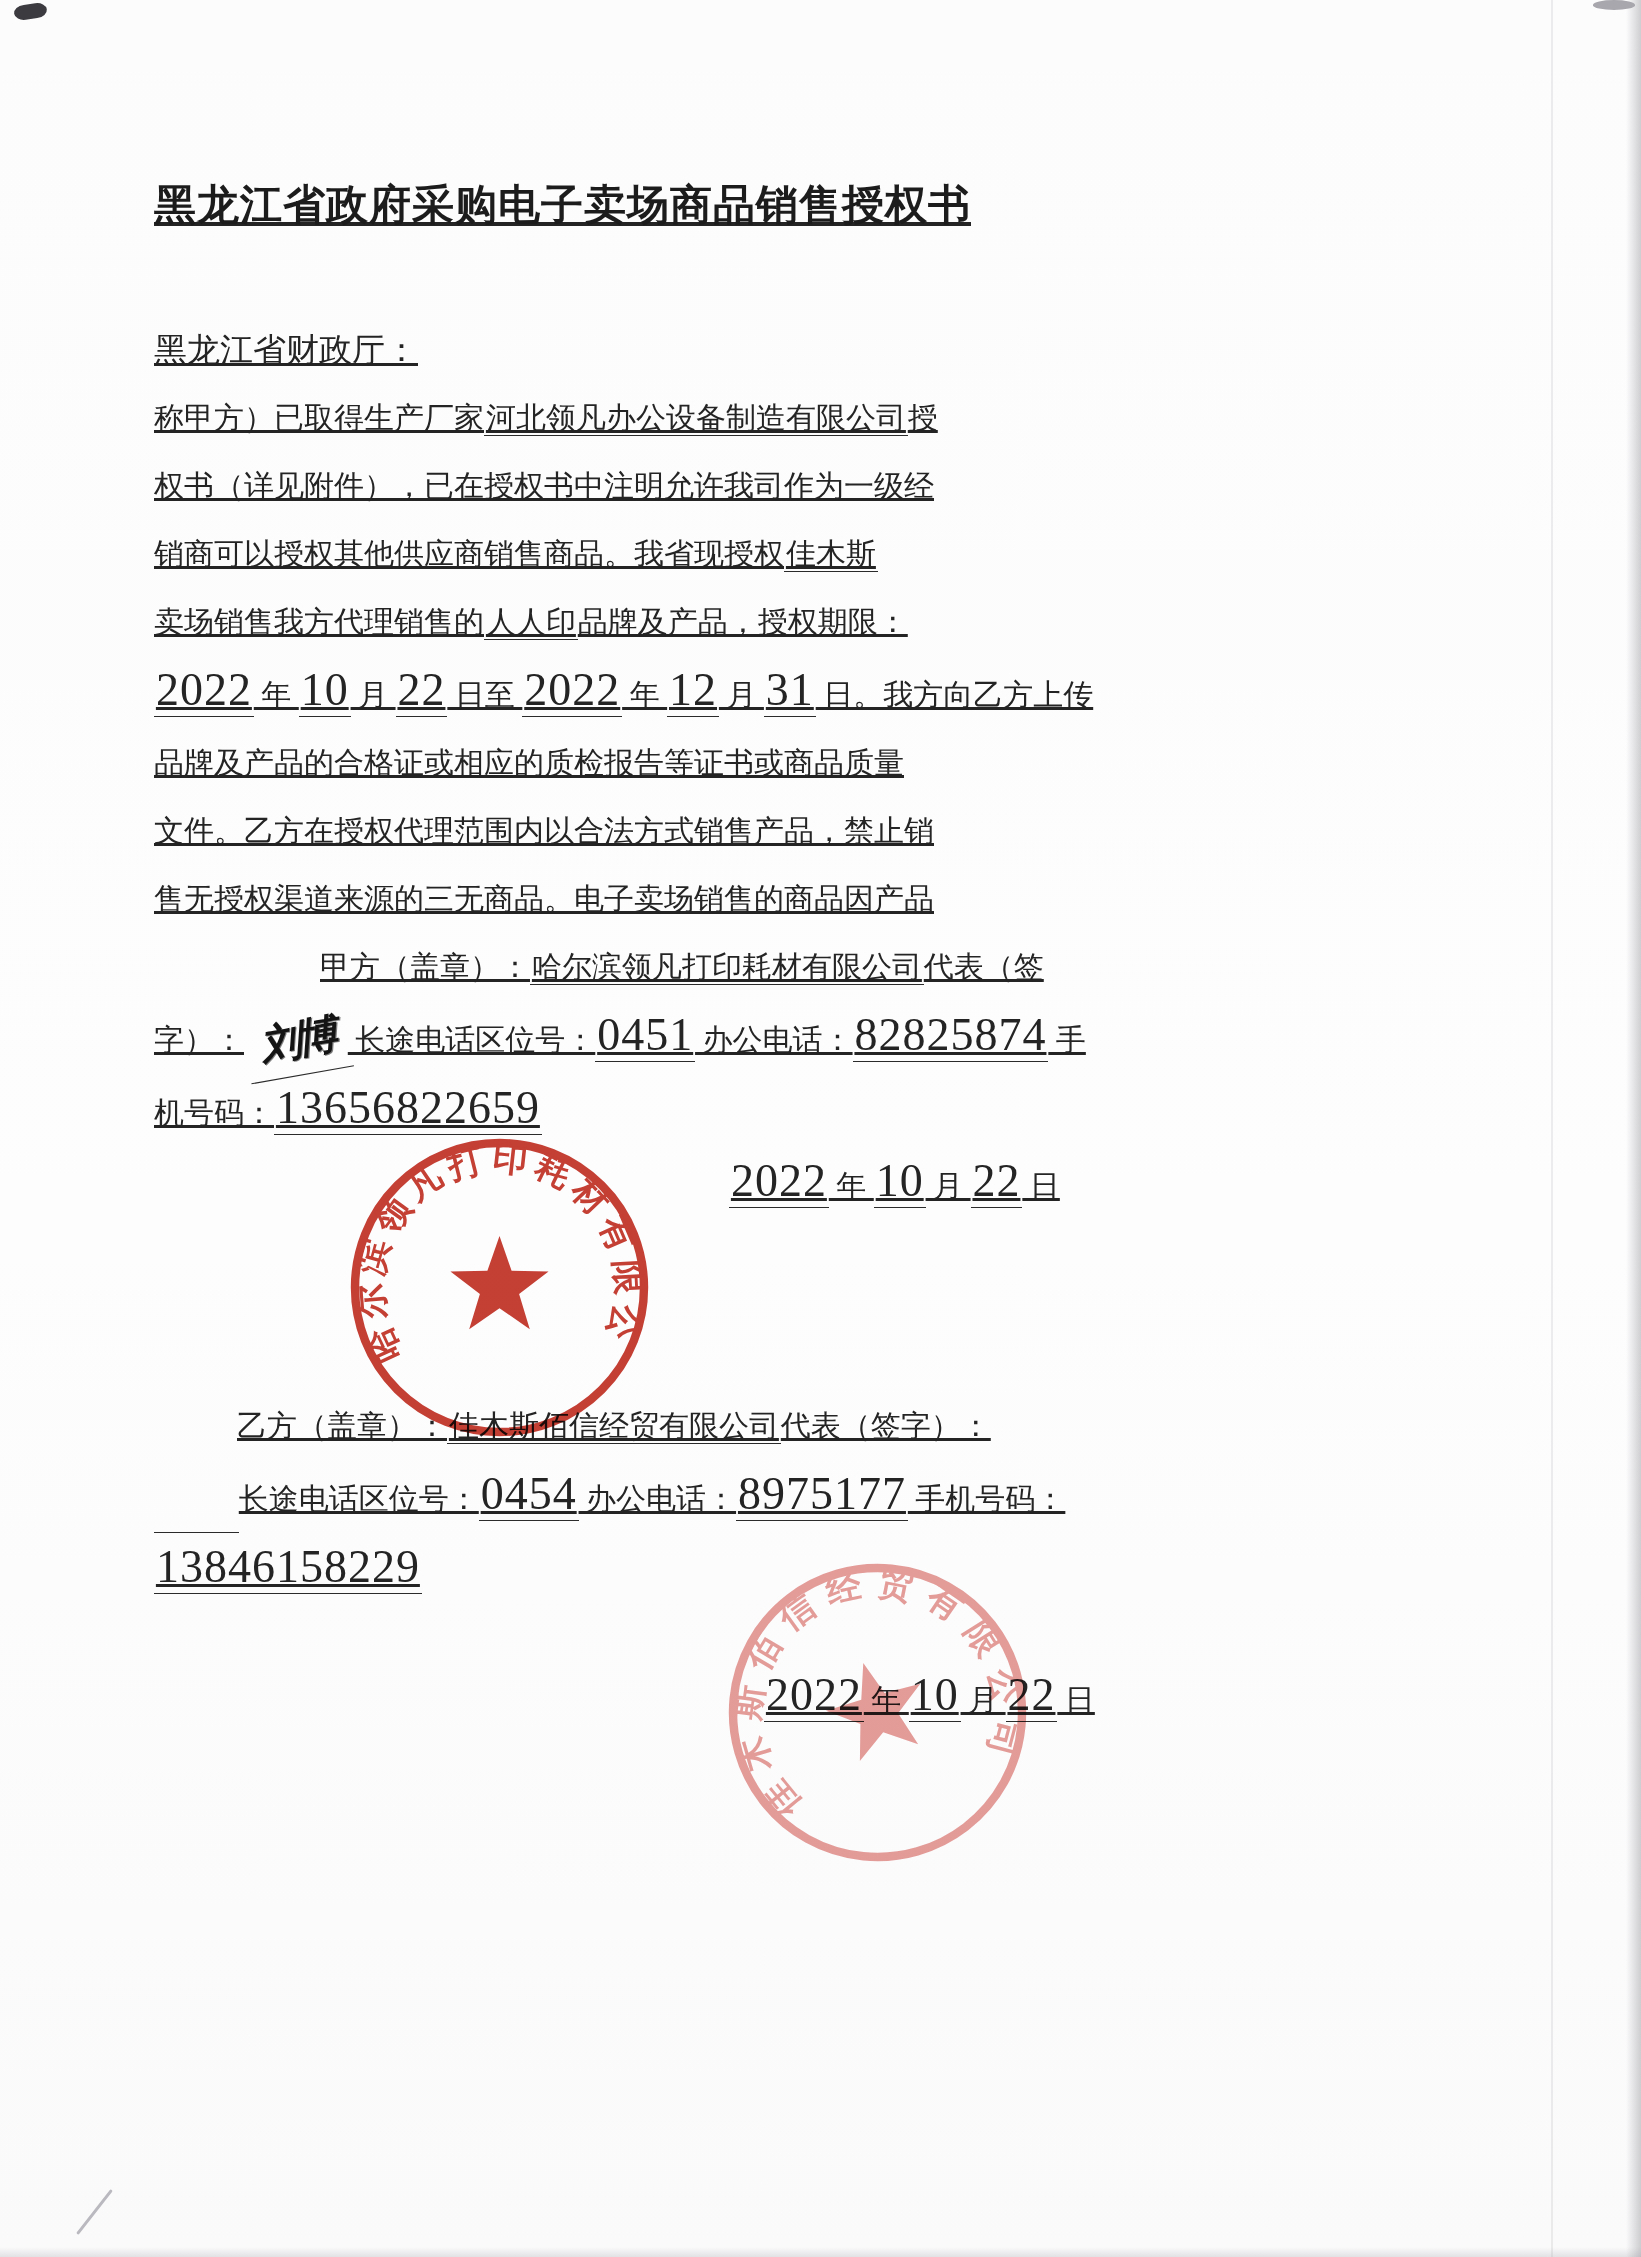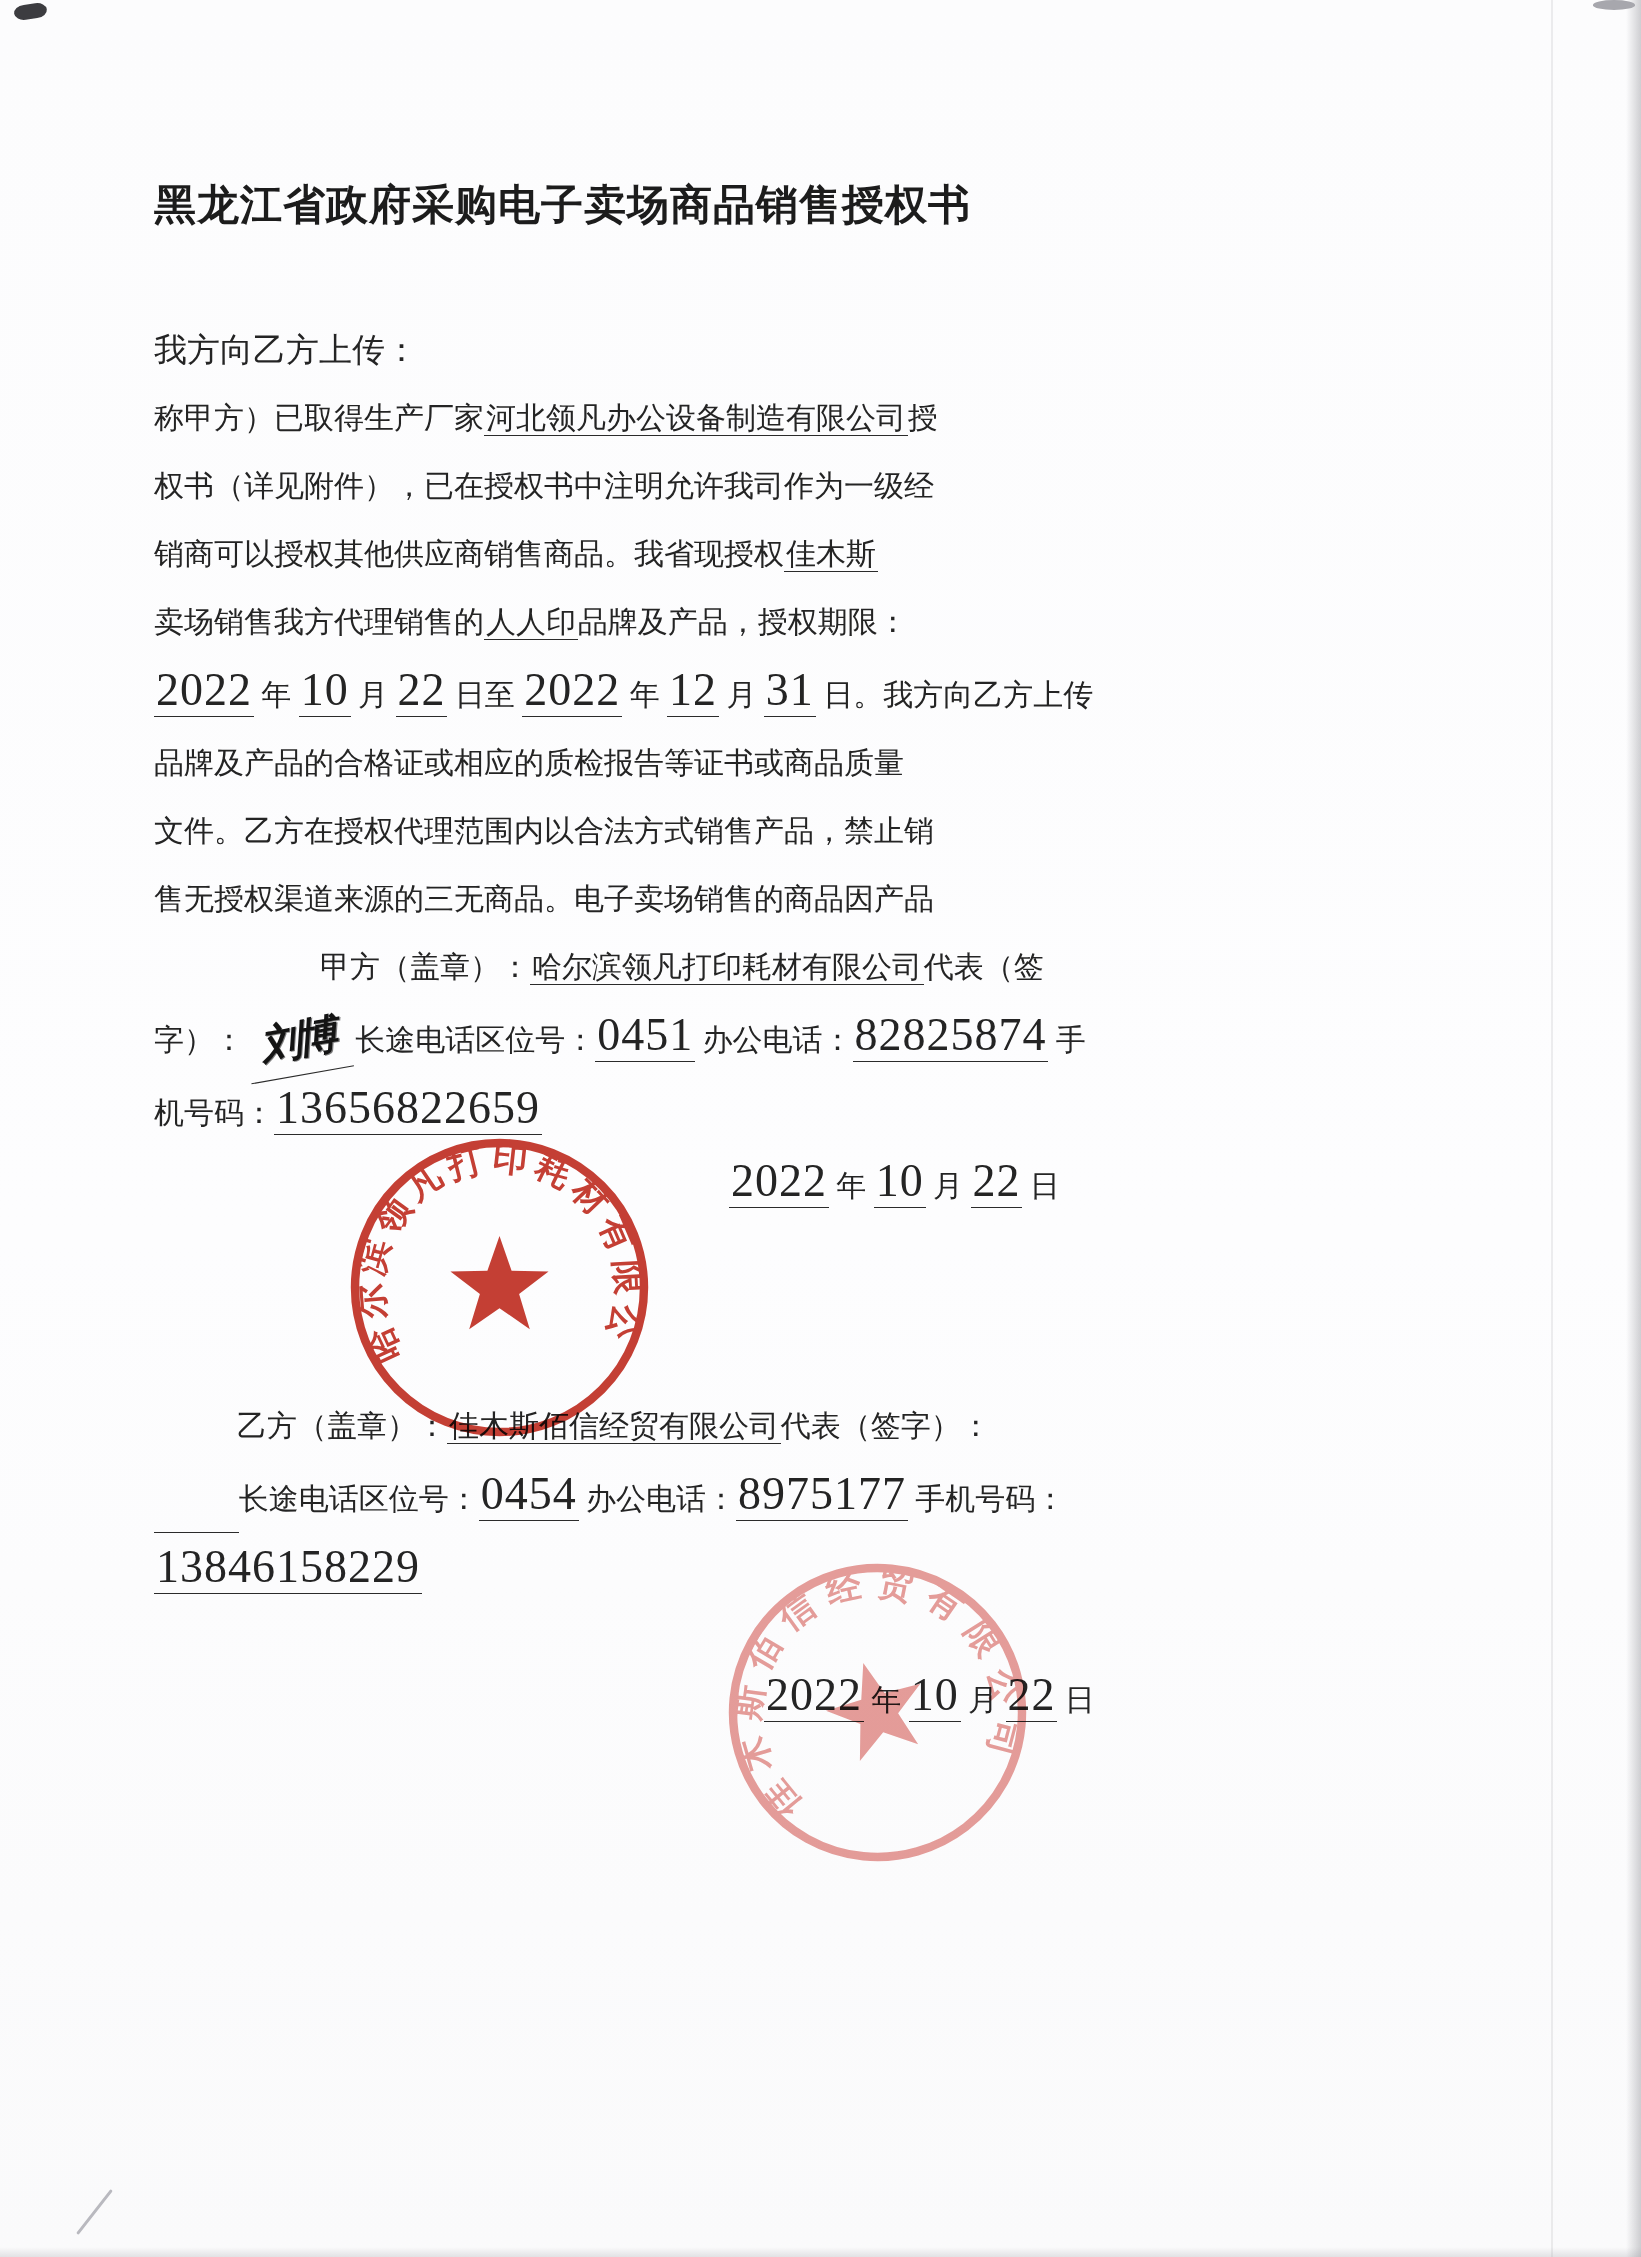--- a/index.html
+++ b/index.html
@@ -17,21 +17,21 @@
   
   .edge-right{position:absolute;right:0;top:0;width:15.4px;height:100%;
     background:linear-gradient(to right,rgba(0,0,0,0),rgba(120,120,128,.35));}
   .edge-bottom{position:absolute;left:0;bottom:0;width:100%;height:9.7px;
     background:linear-gradient(to bottom,rgba(0,0,0,0),rgba(140,140,148,.22));}
   .crease{position:absolute;left:1551px;top:0;width:1.9px;height:100%;background:rgba(160,160,168,.18);}
   .speck-tl{position:absolute;left:13.5px;top:3.9px;width:33px;height:15.4px;background:#3c3c40;border-radius:40%/60%;transform:rotate(-8deg);}
   .speck-tr{position:absolute;right:5.8px;top:0;width:42px;height:9.7px;background:#a7a7ad;border-radius:50%;}
   .fold-bl{position:absolute;left:93px;top:2184px;width:2.9px;height:56px;background:#b9b9bf;transform:rotate(38deg);border-radius:1.9px;}
 
-  .content{position:absolute;left:154px;top:0;width:811px;}
+  .content{position:absolute;left:154px;top:0;width:811px;text-decoration:underline;}
   h1.title{
     margin:177px 0 0 0;text-align:center;
     font-family:"Liberation Sans",sans-serif;
     font-size:42px;font-weight:700;color:#1c1c1c;letter-spacing:1px;
     white-space:nowrap;
   }
   .salutation{margin-top:83px;font-size:33px;line-height:68px;white-space:nowrap;}
   .body-text .line{font-size:30px;line-height:68px;white-space:nowrap;}
   .line.para{text-indent:95px;}
   .line.deep-a{padding-left:166px;}
@@ -60,21 +60,21 @@
   .stamp-a text{letter-spacing:7px;}
   .stamp-b text{letter-spacing:14px;}
 </style>
 </head>
 <body>
 
 <div class="page">
 
   <div class="content">
     <h1 class="title">黑龙江省政府采购电子卖场商品销售授权书</h1>
-    <div class="salutation">我方向乙方上传：</div>
+    <div class="salutation">黑龙江省财政厅：</div>
     <div class="body-text">
         <div class="line"><span class="seg">称甲方）已取得生产厂家</span><span class="seg u">河北领凡办公设备制造有限公司</span><span class="seg">授</span></div>
         <div class="line"><span class="seg">权书（详见附件），已在授权书中注明允许我司作为一级经</span></div>
         <div class="line"><span class="seg">销商可以授权其他供应商销售商品。我省现授权</span><span class="seg u">佳木斯</span></div>
         <div class="line"><span class="seg">卖场销售我方代理销售的</span><span class="seg u">人人印</span><span class="seg">品牌及产品，授权期限：</span></div>
         <div class="line"><span class="seg u num">2022</span><span class="seg"> 年 </span><span class="seg u num">10</span><span class="seg"> 月 </span><span class="seg u num">22</span><span class="seg"> 日至 </span><span class="seg u num">2022</span><span class="seg"> 年 </span><span class="seg u num">12</span><span class="seg"> 月 </span><span class="seg u num">31</span><span class="seg"> 日。我方向乙方上传</span></div>
         <div class="line"><span class="seg">品牌及产品的合格证或相应的质检报告等证书或商品质量</span></div>
         <div class="line"><span class="seg">文件。乙方在授权代理范围内以合法方式销售产品，禁止销</span></div>
         <div class="line"><span class="seg">售无授权渠道来源的三无商品。电子卖场销售的商品因产品</span></div>
         <div class="line deep-a"><span class="seg">甲方（盖章）：</span><span class="seg u">哈尔滨领凡打印耗材有限公司</span><span class="seg">代表（签</span></div>

